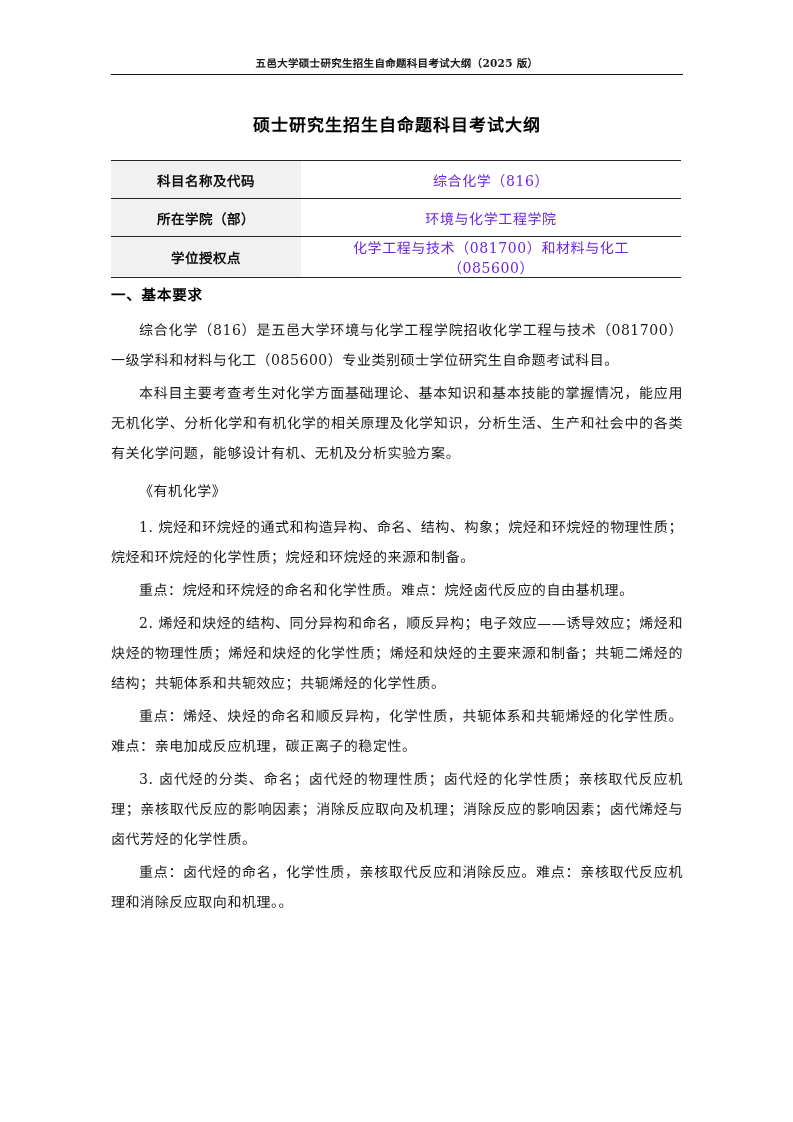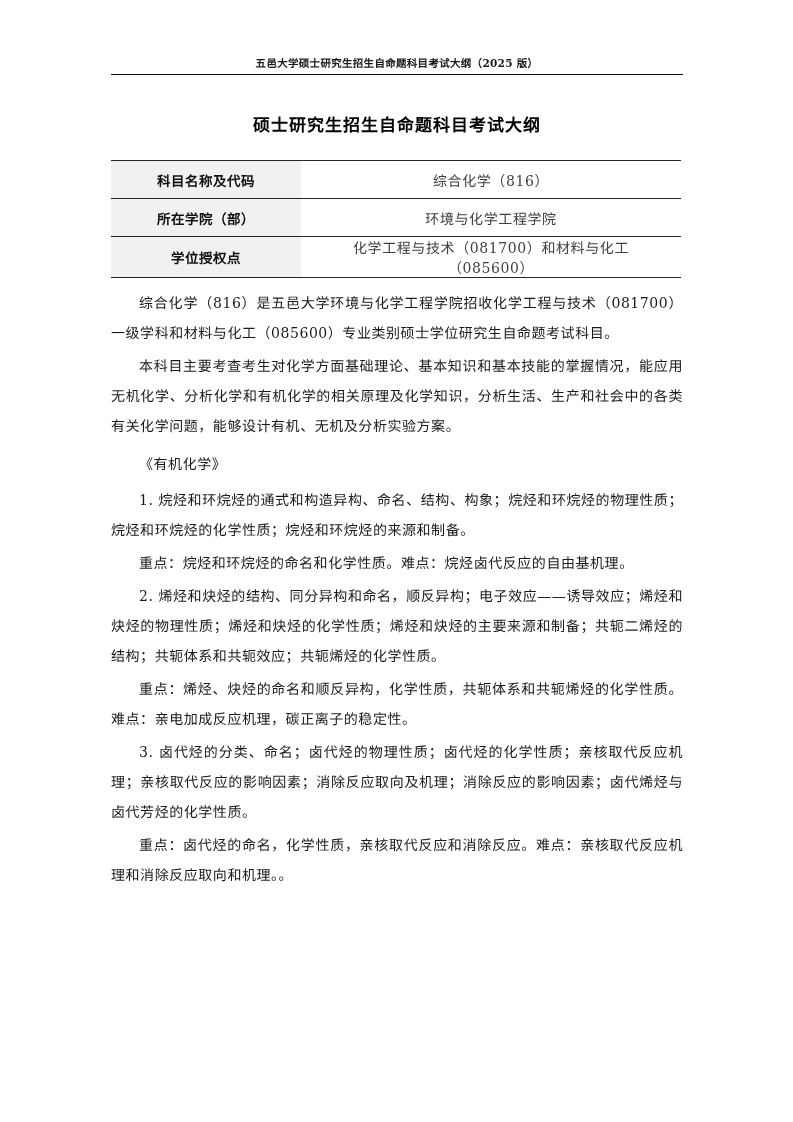--- a/index.html
+++ b/index.html
@@ -94,21 +94,21 @@
     font-weight: bold;
     font-size: 13.5px;
     letter-spacing: 0.5px;
     color: #111;
   }
   .info-table .cell-value {
     text-align: center;
     font-family: "DejaVu Serif", "Liberation Serif", serif;
     font-size: 14px;
     letter-spacing: 0.6px;
-    color: #404040;
+    color: #6d28d9;
   }
 
   
   .content {
     position: absolute;
     left: 111px;
     top: 285px;
     width: 572px;
   }
 
@@ -166,20 +166,21 @@
       </tr>
       <tr>
         <td class="cell-label">学位授权点</td>
         <td class="cell-value">化学工程与技术（081700）和材料与化工（085600）</td>
       </tr>
     </tbody>
   </table>
 
   <div class="content">
 
+    <h2 class="section-heading">一、基本要求</h2>
 
     <p class="body-text indent2">综合化学（816）是五邑大学环境与化学工程学院招收化学工程与技术（081700）一级学科和材料与化工（085600）专业类别硕士学位研究生自命题考试科目。</p>
 
     <p class="body-text indent2">本科目主要考查考生对化学方面基础理论、基本知识和基本技能的掌握情况，能应用无机化学、分析化学和有机化学的相关原理及化学知识，分析生活、生产和社会中的各类有关化学问题，能够设计有机、无机及分析实验方案。</p>
 
 
     <p class="body-text booktitle">《有机化学》</p>
 
     <p class="body-text indent2">1. 烷烃和环烷烃的通式和构造异构、命名、结构、构象；烷烃和环烷烃的物理性质；烷烃和环烷烃的化学性质；烷烃和环烷烃的来源和制备。</p>
     <p class="body-text indent2">重点：烷烃和环烷烃的命名和化学性质。难点：烷烃卤代反应的自由基机理。</p>

